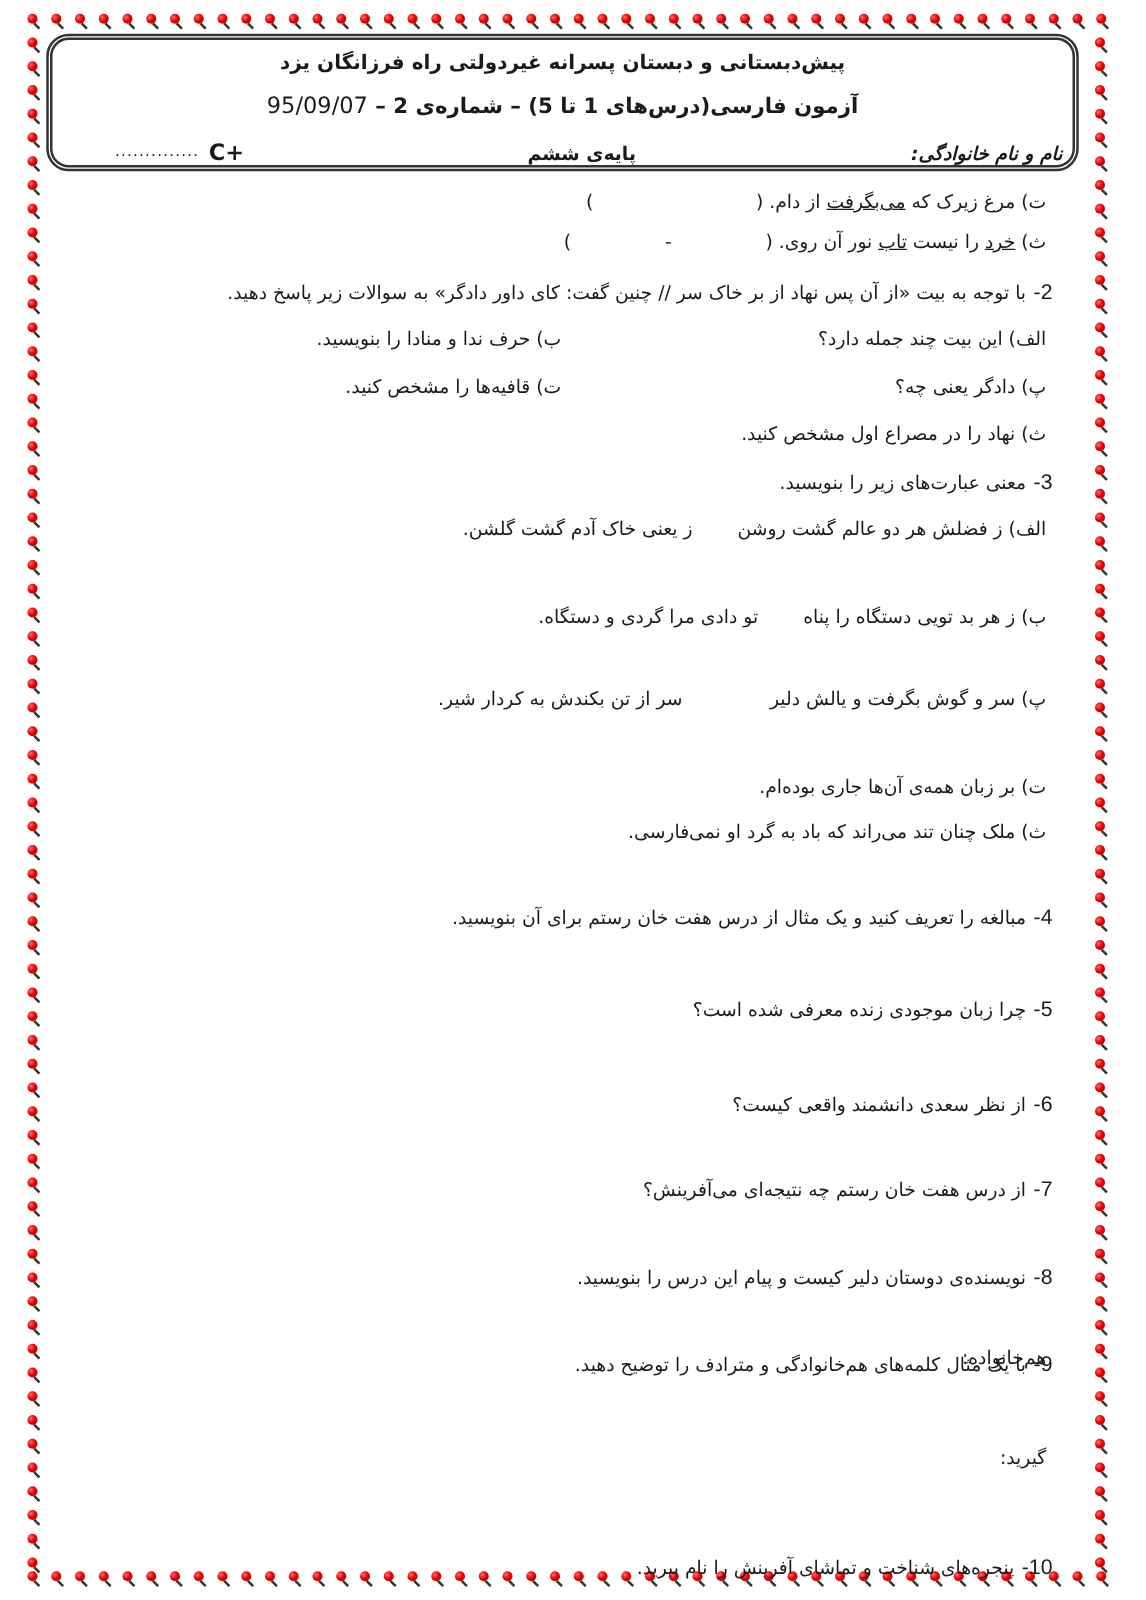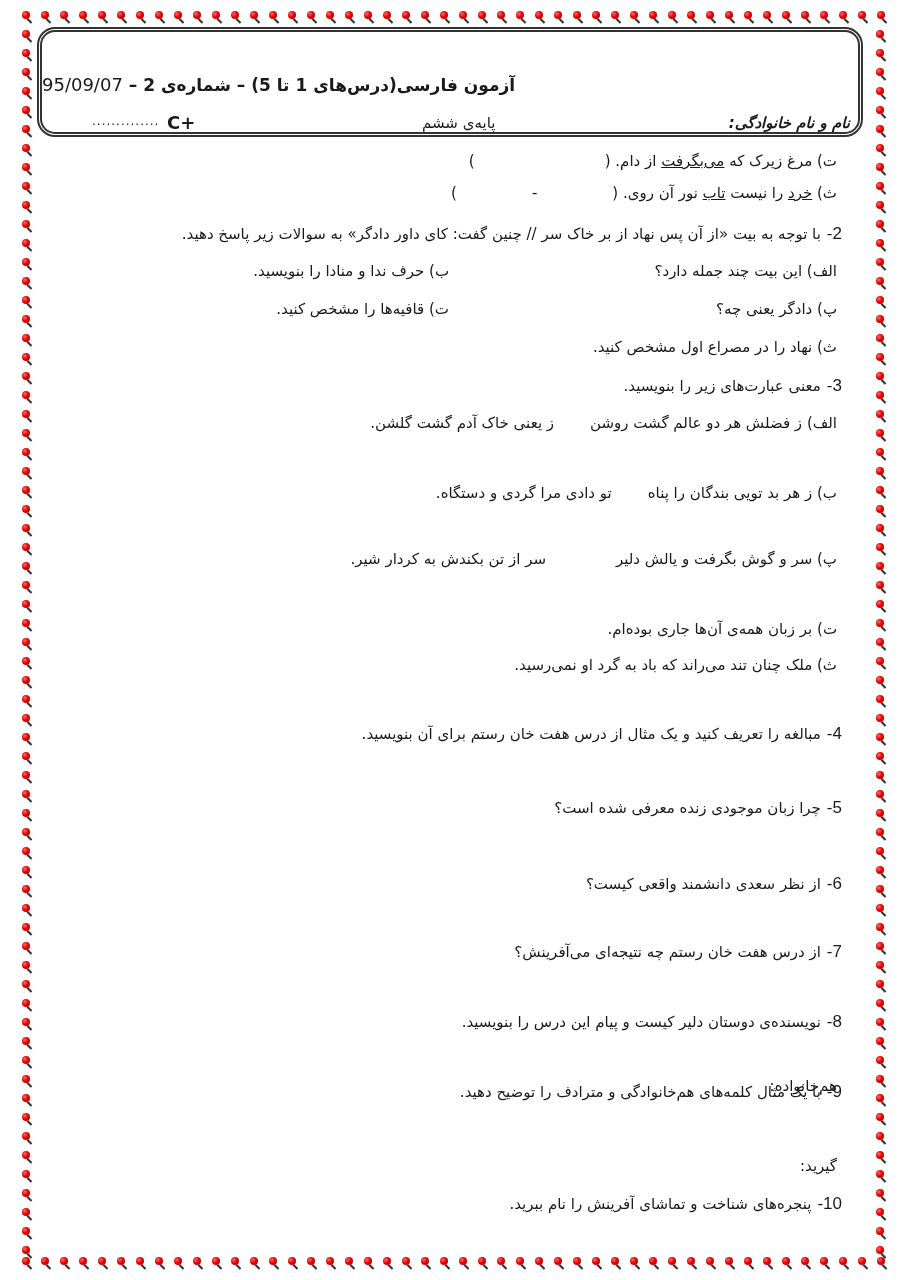--- a/index.html
+++ b/index.html
@@ -23,27 +23,27 @@
   .header-box {
     position: absolute; left: 37px; top: 27px; width: 826px; height: 110px;
     border: 3px double #333; border-radius: 18px; box-sizing: border-box;
     border-width: 5px; border-style: double;
   }
   .h-line1 {
     position: absolute; left: 0; right: 0; top: 8px; text-align: center;
     font-weight: bold; font-size: 16px; direction: rtl;
   }
   .h-line2 {
-    position: absolute; left: 0; right: 0; top: 42px; text-align: left;
+    position: absolute; left: 0; right: 0; top: 42px; text-align: center;
     font-weight: bold; font-size: 17px; direction: rtl;
   }
   .h-line2 .date { font-weight: normal; font-size: 18px; }
   .h-line3 { position: absolute; left: 0; right: 0; top: 82px; height: 22px; direction: rtl; }
   .h-name { position: absolute; right: 8px; top: 0; font-weight: bold; font-style: italic; font-size: 15px; }
-  .h-grade { position: absolute; left: 380px; top: 0; font-weight: normal; font-size: 15px; }
+  .h-grade { position: absolute; left: 380px; top: 0; font-weight: bold; font-size: 15px; }
   .h-score { position: absolute; left: 48px; top: -2px; font-weight: bold; font-size: 18px; direction: ltr; }
   .h-dots { position: absolute; left: 50px; top: 0; font-size: 12px; letter-spacing: 1px; direction: ltr; }
 
   .line {
     position: absolute; right: 75px; direction: rtl; font-size: 15px; white-space: nowrap;
   }
   .line.sub { right: 80px; }
   .qnum { font-family: "Liberation Sans", sans-serif; font-size: 17px; margin-left: 6px; }
   .u { text-decoration: underline; }
   .gap { display: inline-block; }
@@ -936,20 +936,21 @@
       <div class="needle"></div>
       <div class="head"></div>
     </div>
     <div class="pin" style="left: 876px; top: 1246px;">
       <div class="needle"></div>
       <div class="head"></div>
     </div>
   </div>
 
 <div class="header-box">
+  <div class="h-line1">پیش‌دبستانی و دبستان پسرانه غیردولتی راه فرزانگان یزد</div>
   <div class="h-line2">
     <span>آزمون فارسی(درس‌های 1 تا 5) – شماره‌ی 2 –</span>
     <span class="date">95/09/07</span>
   </div>
   <div class="h-line3">
     <span class="h-name">نام و نام خانوادگی:</span>
     <span class="h-grade">پایه‌ی ششم</span>
     <span class="h-dots">..............</span>
     <span class="h-score" style="left:125px">C+</span>
   </div>
@@ -971,27 +972,27 @@
 <div class="line" style="top:300px; right:468px">ت) قافیه‌ها را مشخص کنید.</div>
 <div class="line sub" style="top:338px">ث) نهاد را در مصراع اول مشخص کنید.</div>
 
 <div class="line" style="top:376px">
   <span class="qnum">3-</span><span>معنی عبارت‌های زیر را بنویسید.</span>
 </div>
 <div class="line sub" style="top:414px">
   <span>الف) ز فضلش هر دو عالم گشت روشن</span><span class="gap" style="width:36px"></span><span>ز یعنی خاک آدم گشت گلشن.</span>
 </div>
 <div class="line sub" style="top:484px">
-  <span>ب) ز هر بد تویی بندگان را پناه</span><span class="gap" style="width:36px"></span><span>تو دادی مرا گردی و دستگاه.</span>
+  <span>ب) ز هر بد تویی دستگاه را پناه</span><span class="gap" style="width:36px"></span><span>تو دادی مرا گردی و دستگاه.</span>
 </div>
 <div class="line sub" style="top:550px">
   <span>پ) سر و گوش بگرفت و یالش دلیر</span><span class="gap" style="width:70px"></span><span>سر از تن بکندش به کردار شیر.</span>
 </div>
 <div class="line sub" style="top:620px">ت) بر زبان همه‌ی آن‌ها جاری بوده‌ام.</div>
-<div class="line sub" style="top:656px">ث) ملک چنان تند می‌راند که باد به گرد او نمی‌رسید.</div>
+<div class="line sub" style="top:656px">ث) ملک چنان تند می‌راند که باد به گرد او نمی‌فارسی.</div>
 
 <div class="line" style="top:724px">
   <span class="qnum">4-</span><span>مبالغه را تعریف کنید و یک مثال از درس هفت خان رستم برای آن بنویسید.</span>
 </div>
 <div class="line" style="top:798px">
   <span class="qnum">5-</span><span>چرا زبان موجودی زنده معرفی شده است؟</span>
 </div>
 <div class="line" style="top:874px">
   <span class="qnum">6-</span><span>از نظر سعدی دانشمند واقعی کیست؟</span>
 </div>
@@ -1001,15 +1002,15 @@
 <div class="line" style="top:1012px">
   <span class="qnum">8-</span><span>نویسنده‌ی دوستان دلیر کیست و پیام این درس را بنویسید.</span>
 </div>
 
 <div class="line" style="top:1082px">
   <span class="qnum">9-</span><span>با یک مثال کلمه‌های هم‌خانوادگی و مترادف را توضیح دهید.</span>
 </div>
 <div class="line sub" style="top:1077px">هم‌خانواده:</div>
 <div class="line sub" style="top:1157px">گیرید:</div>
 
-<div class="line" style="top:1194px">
+<div class="line" style="top:1244px">
   <span class="qnum">10-</span><span>پنجره‌های شناخت و تماشای آفرینش را نام ببرید.</span>
 </div>
 
 </body></html>

